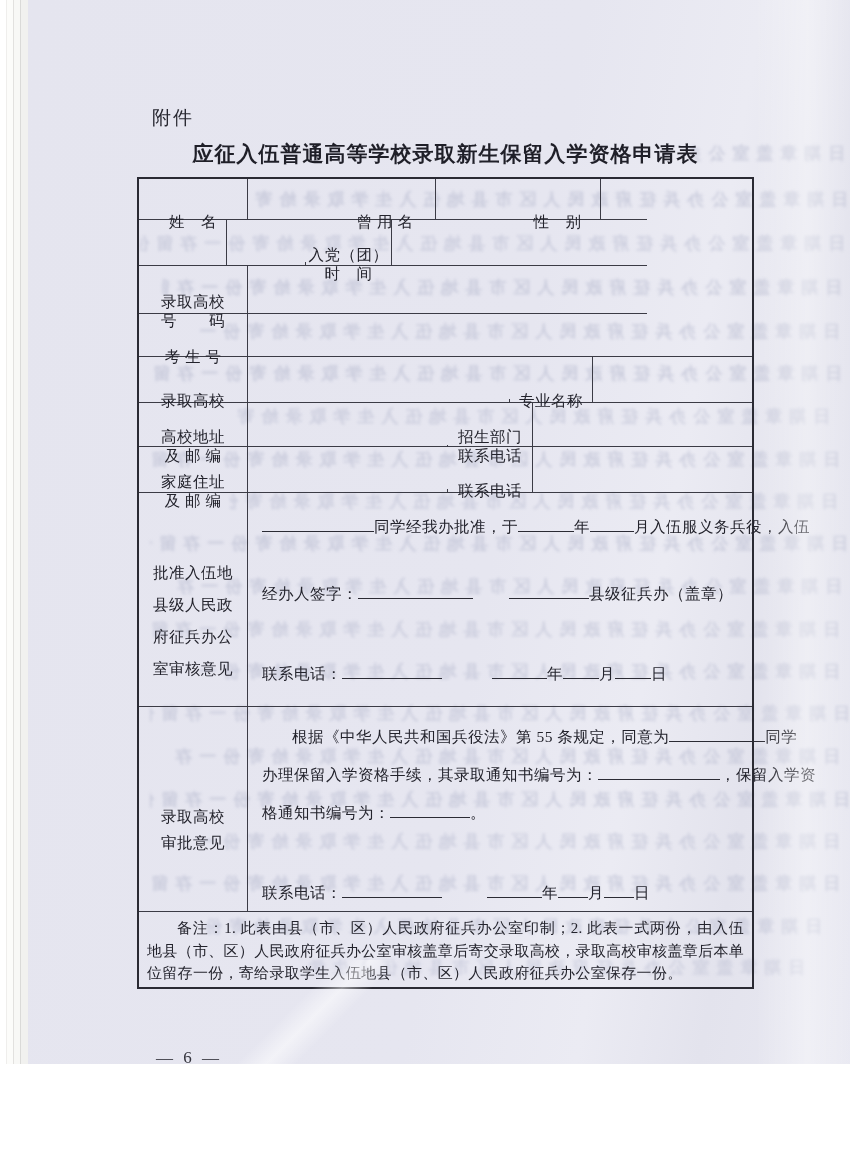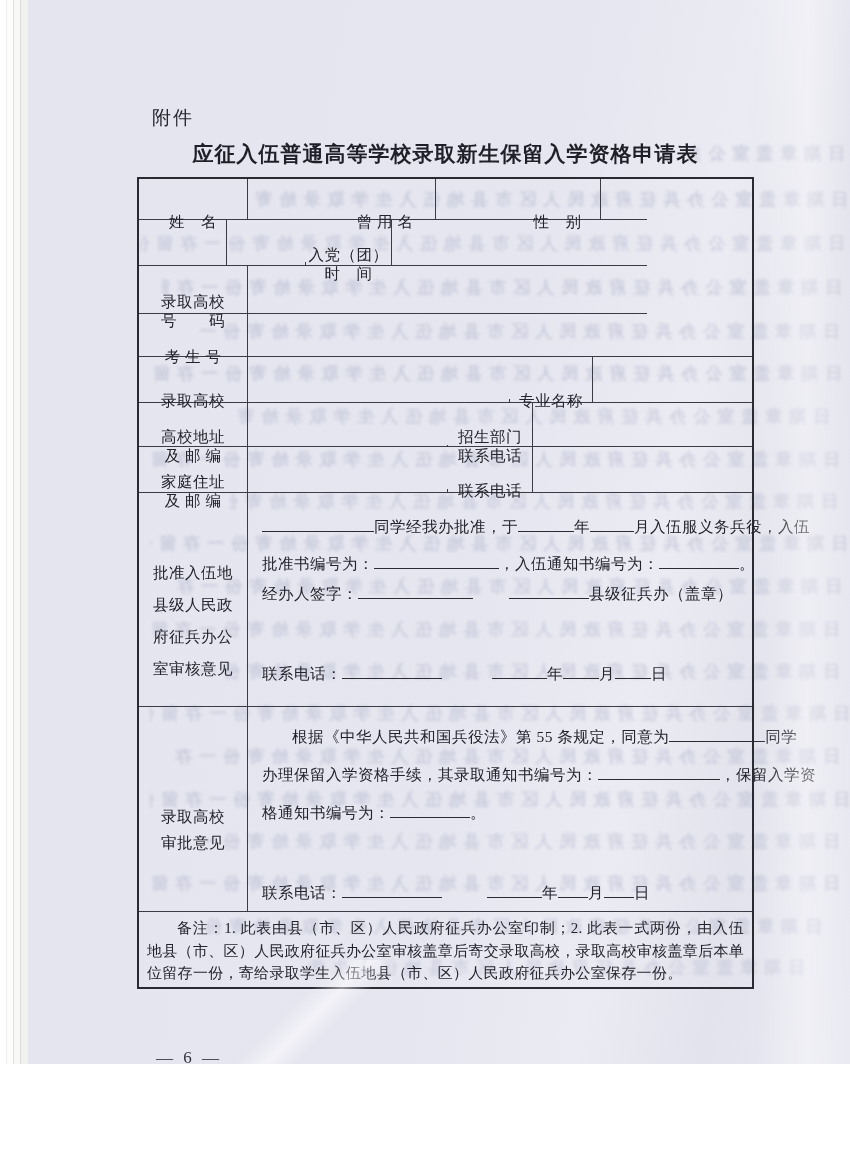--- a/index.html
+++ b/index.html
@@ -154,23 +154,20 @@
 
       <div class="trow bt h213">
         <div class="cell lab w108" style="line-height:32px">批准入伍地
 县级人民政
 府征兵办公
 室审核意见</div>
         <div class="cell fx secbody">
           <div class="line" style="top:24px">
             <span class="bl" style="width:112px"></span><span>同学经我办批准，于</span><span class="bl" style="width:56px"></span><span>年</span><span class="bl" style="width:44px"></span><span>月入伍服义务兵役，入伍</span>
           </div>
-          <div class="line" style="top:61px">
-            <span>批准书编号为：</span><span class="bl" style="width:125px"></span><span>，入伍通知书编号为：</span><span class="bl" style="width:80px"></span><span>。</span>
-          </div>
           <div class="line" style="top:91px">
             <span>经办人签字：</span><span class="bl" style="width:115px"></span><span class="gap" style="width:36px"></span><span class="bl" style="width:80px"></span><span>县级征兵办（盖章）</span>
           </div>
           <div class="line" style="top:171px">
             <span>联系电话：</span><span class="bl" style="width:100px"></span><span class="gap" style="width:50px"></span><span class="bl" style="width:55px"></span><span>年</span><span class="bl" style="width:36px"></span><span>月</span><span class="bl" style="width:36px"></span><span>日</span>
           </div>
         </div>
       </div>
 
       <div class="trow bt h204">

